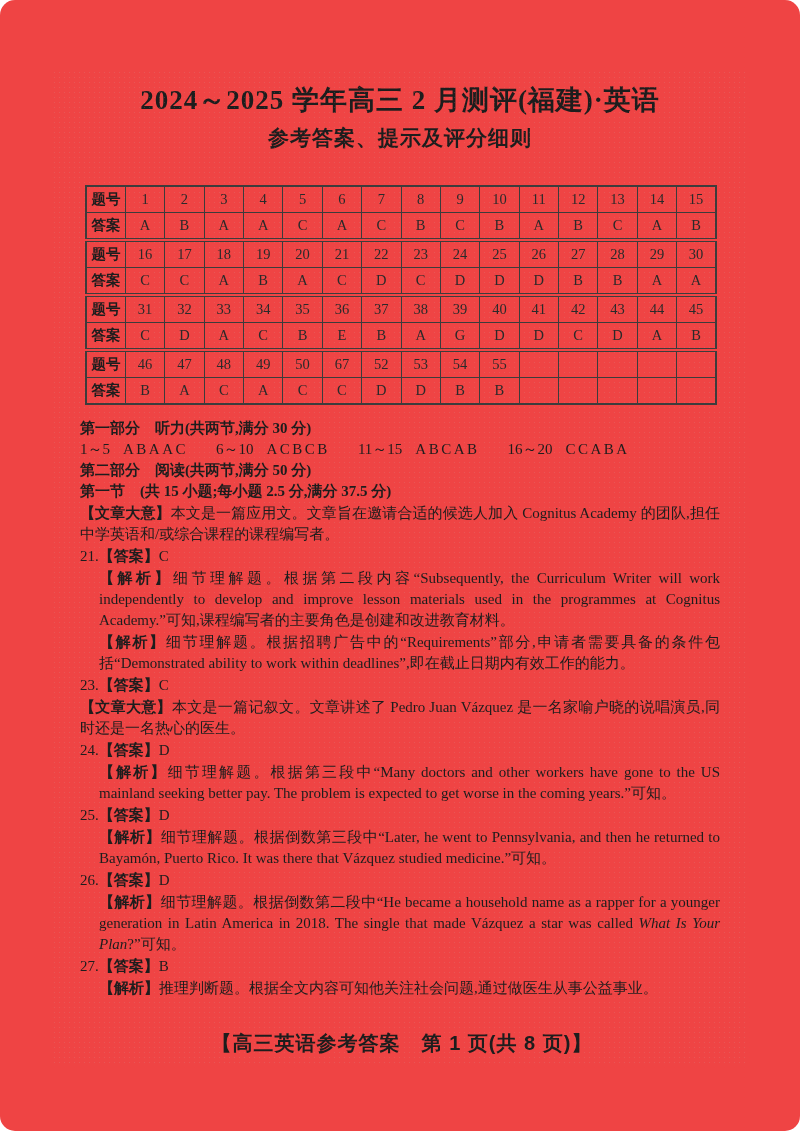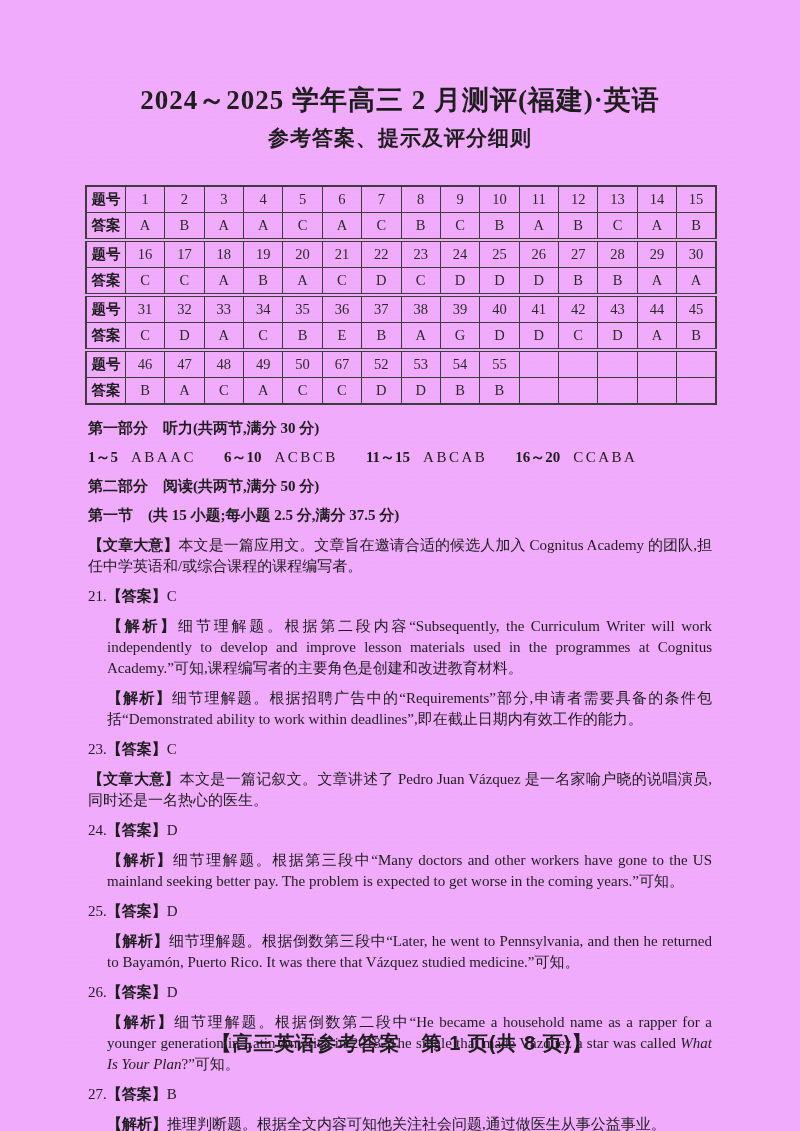--- a/index.html
+++ b/index.html
@@ -1,19 +1,20 @@
 <!DOCTYPE html>
 <html><head>
 <meta charset="utf-8">
 <style>
   html,body { margin:0; padding:0; background:#ffffff; }
   .page {
     position:relative; width:800px; height:1131px; margin:0 auto;
-    background:#f0abfc; color:#1d1d1d; overflow:hidden;
+    background:#ef4444; color:#1d1d1d; overflow:hidden;
     font-family:"Liberation Serif", serif;
+    border-radius:15px;
   }
   .texture {
     position:absolute; left:52px; top:70px; width:696px; height:995px;
     background-image: radial-gradient(rgba(205,165,165,0.20) 0.8px, transparent 1px);
     background-size:5px 5px; pointer-events:none;
   }
   .hei { font-family:"Liberation Sans", sans-serif; font-weight:700; }
   .title1 {
     margin:0; padding-top:82px; text-align:center;
     font-size:27px; font-weight:700; letter-spacing:1px;
@@ -35,24 +36,24 @@
   table.answer-table th { font-family:"Liberation Sans", sans-serif; font-weight:700; color:#1d1d1d; }
   table.answer-table { border:2px solid #3c3c3c; }
   tbody.group + tbody.group tr:first-child th,
   tbody.group + tbody.group tr:first-child td { border-top:4px double #3c3c3c; }
   .docbody {
     position:relative; z-index:1;
     margin:13px 80px 0 80px; width:640px;
     font-size:15px; line-height:21px; text-align:justify;
     text-justify:inter-ideograph;
   }
-  .docbody p { margin:8px; }
+  .docbody p { margin:0; }
   .heading { font-weight:700; }
   .listening .pair { margin-right:28px; white-space:nowrap; }
-  .listening .range { margin-right:13px;font-weight:bold; }
+  .listening .range { margin-right:13px; }
   .listening .letters { letter-spacing:2.5px;font-family:Liberation Serif, serif; }
   .analysis { padding-left:19px; }
   .answer-line .label, .summary .label, .analysis .label { font-family:"Liberation Sans", sans-serif; font-weight:700; }
   .em { font-style:italic; }
   .footer {
     position:absolute; left:2px; top:1030px; width:800px; z-index:1;
     text-align:center; font-size:20px; letter-spacing:1px;
   }
 </style>
 </head>

